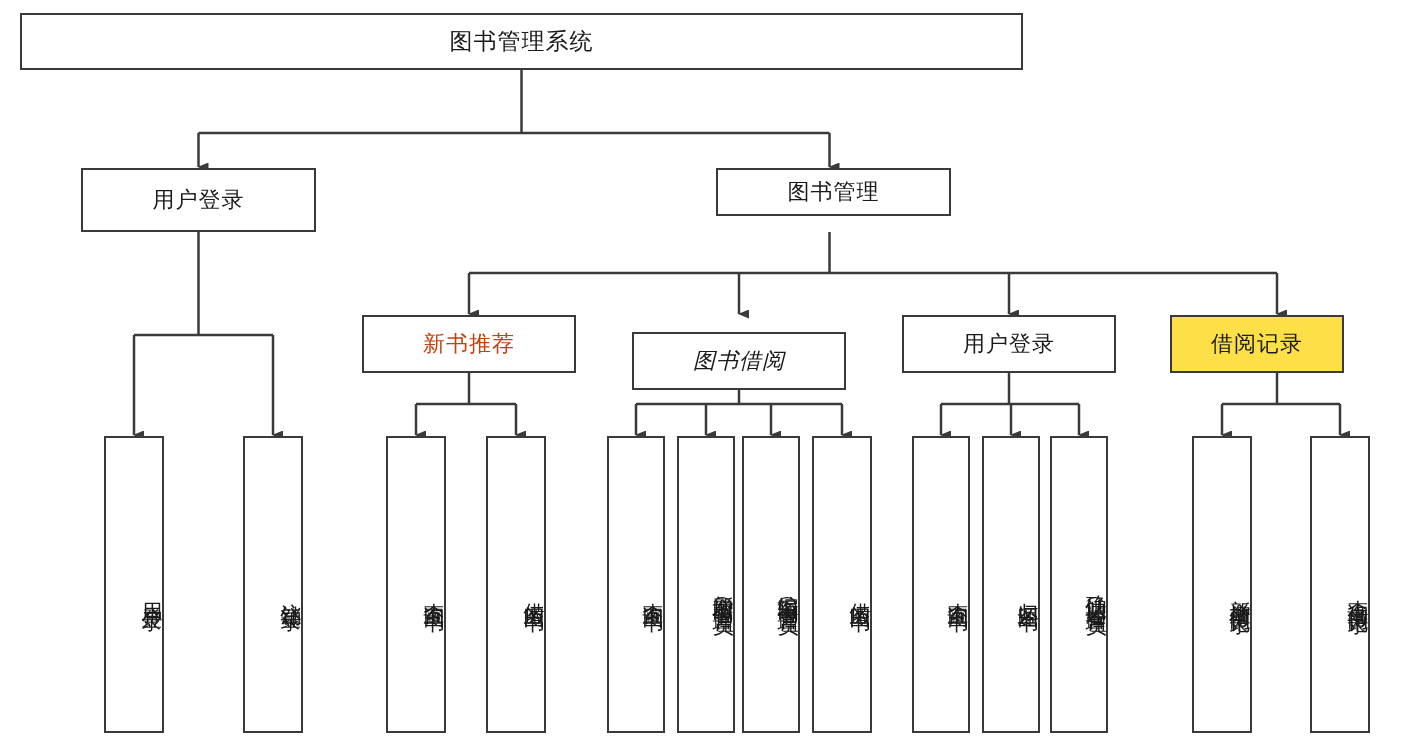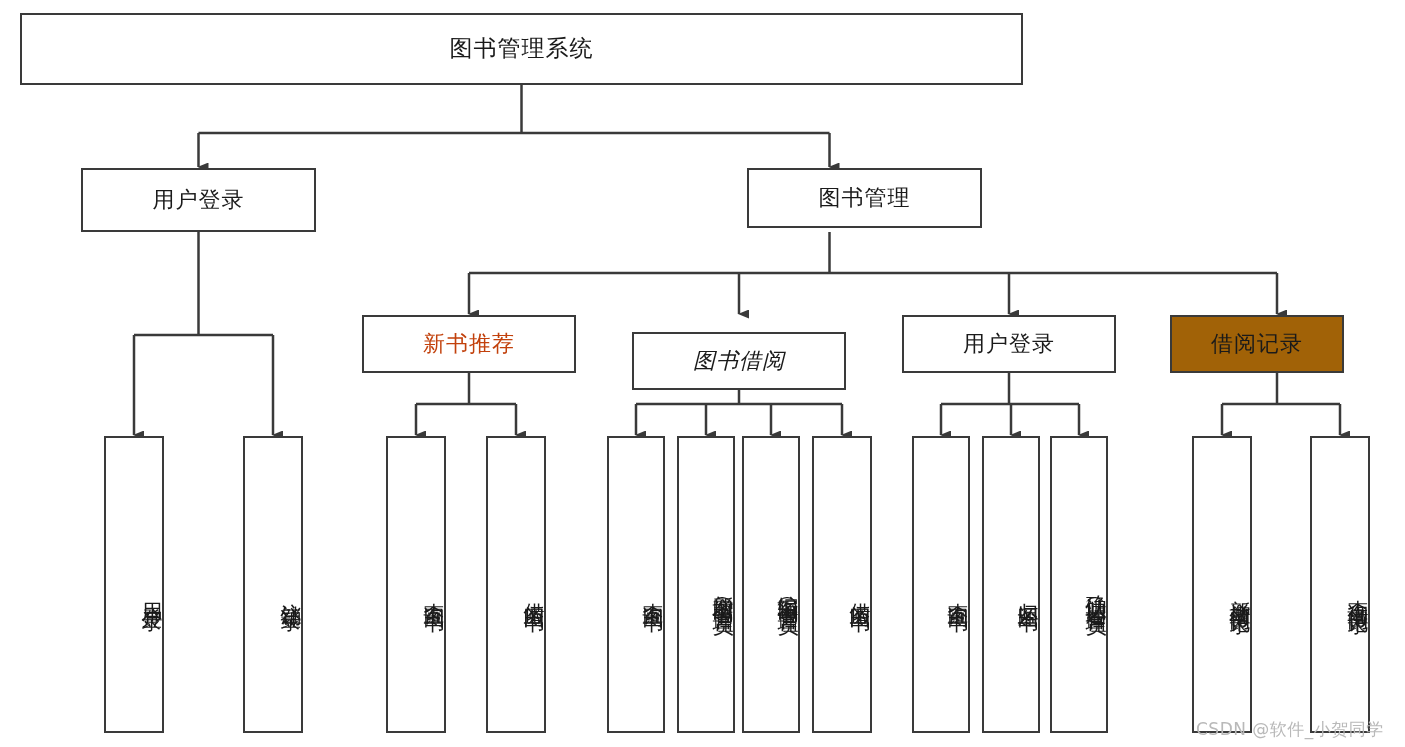--- a/index.html
+++ b/index.html
@@ -105,39 +105,39 @@
         <line x1="941" y1="404" x2="941" y2="435" stroke="#3a3a3a" stroke-width="2.5" marker-end="url(#arrowhead)"></line>
         <line x1="1011" y1="404" x2="1011" y2="435" stroke="#3a3a3a" stroke-width="2.5" marker-end="url(#arrowhead)"></line>
         <line x1="1079" y1="404" x2="1079" y2="435" stroke="#3a3a3a" stroke-width="2.5" marker-end="url(#arrowhead)"></line>
         <line x1="1277" y1="373" x2="1277" y2="404" stroke="#3a3a3a" stroke-width="2.5"></line>
         <line x1="1222" y1="404" x2="1340" y2="404" stroke="#3a3a3a" stroke-width="2.5"></line>
         <line x1="1222" y1="404" x2="1222" y2="435" stroke="#3a3a3a" stroke-width="2.5" marker-end="url(#arrowhead)"></line>
         <line x1="1340" y1="404" x2="1340" y2="435" stroke="#3a3a3a" stroke-width="2.5" marker-end="url(#arrowhead)"></line>
       </g>
   </svg>
   <div id="node-layer">
-      <div class="node horiz root" style="left: 20px; top: 13px; width: 1003px; height: 72px; background: rgb(255, 255, 255); border-color: rgb(58, 58, 58); color: rgb(26, 26, 26);">
+      <div class="node horiz root" style="left: 20px; top: 13px; width: 1003px; height: 57px; background: rgb(255, 255, 255); border-color: rgb(58, 58, 58); color: rgb(26, 26, 26);">
         <span class="node-label">图书管理系统</span>
       </div>
       <div class="node horiz" style="left: 81px; top: 168px; width: 235px; height: 64px; background: rgb(255, 255, 255); border-color: rgb(58, 58, 58); color: rgb(26, 26, 26);">
         <span class="node-label">用户登录</span>
       </div>
-      <div class="node horiz" style="left: 747px; top: 168px; width: 235px; height: 60px; background: rgb(255, 255, 255); border-color: rgb(58, 58, 58); color: rgb(26, 26, 26);">
+      <div class="node horiz" style="left: 716px; top: 168px; width: 235px; height: 48px; background: rgb(255, 255, 255); border-color: rgb(58, 58, 58); color: rgb(26, 26, 26);">
         <span class="node-label">图书管理</span>
       </div>
       <div class="node horiz" style="left: 362px; top: 315px; width: 214px; height: 58px; background: rgb(255, 255, 255); border-color: rgb(58, 58, 58); color: #c2410c;">
         <span class="node-label">新书推荐</span>
       </div>
       <div class="node horiz" style="left: 632px; top: 332px; width: 214px; height: 58px; background: rgb(255, 255, 255); border-color: rgb(58, 58, 58); color: rgb(26, 26, 26); font-style: italic;">
         <span class="node-label">图书借阅</span>
       </div>
       <div class="node horiz" style="left: 902px; top: 315px; width: 214px; height: 58px; background: rgb(255, 255, 255); border-color: rgb(58, 58, 58); color: rgb(26, 26, 26);">
         <span class="node-label">用户登录</span>
       </div>
-      <div class="node horiz" style="left: 1170px; top: 315px; width: 174px; height: 58px; background: #a16207; border-color: rgb(58, 58, 58); color: rgb(26, 26, 26);">
+      <div class="node horiz" style="left: 1170px; top: 315px; width: 174px; height: 58px; background: #fde047; border-color: rgb(58, 58, 58); color: rgb(26, 26, 26);">
         <span class="node-label">借阅记录</span>
       </div>
       <div class="node vert" style="left: 104px; top: 436px; width: 60px; height: 297px; background: rgb(255, 255, 255); border-color: rgb(58, 58, 58); color: rgb(26, 26, 26);">
         <span class="node-label">用户登录</span>
       </div>
       <div class="node vert" style="left: 243px; top: 436px; width: 60px; height: 297px; background: rgb(255, 255, 255); border-color: rgb(58, 58, 58); color: rgb(26, 26, 26);">
         <span class="node-label">注销登录</span>
       </div>
       <div class="node vert" style="left: 386px; top: 436px; width: 60px; height: 297px; background: rgb(255, 255, 255); border-color: rgb(58, 58, 58); color: rgb(26, 26, 26);">
         <span class="node-label">查询图书</span>
@@ -166,14 +166,13 @@
       <div class="node vert" style="left: 1050px; top: 436px; width: 58px; height: 297px; background: rgb(255, 255, 255); border-color: rgb(58, 58, 58); color: rgb(26, 26, 26);">
         <span class="node-label">确认归还（管理员）</span>
       </div>
       <div class="node vert" style="left: 1192px; top: 436px; width: 60px; height: 297px; background: rgb(255, 255, 255); border-color: rgb(58, 58, 58); color: rgb(26, 26, 26);">
         <span class="node-label">新增借阅记录</span>
       </div>
       <div class="node vert" style="left: 1310px; top: 436px; width: 60px; height: 297px; background: rgb(255, 255, 255); border-color: rgb(58, 58, 58); color: rgb(26, 26, 26);">
         <span class="node-label">查询借阅记录</span>
       </div>
     </div>
-  <div class="watermark" style="left: 1196px; top: 718px; color: rgb(185, 185, 185);">CSDN @软件_小贺同学</div>
 </div>
 
 </body></html>

